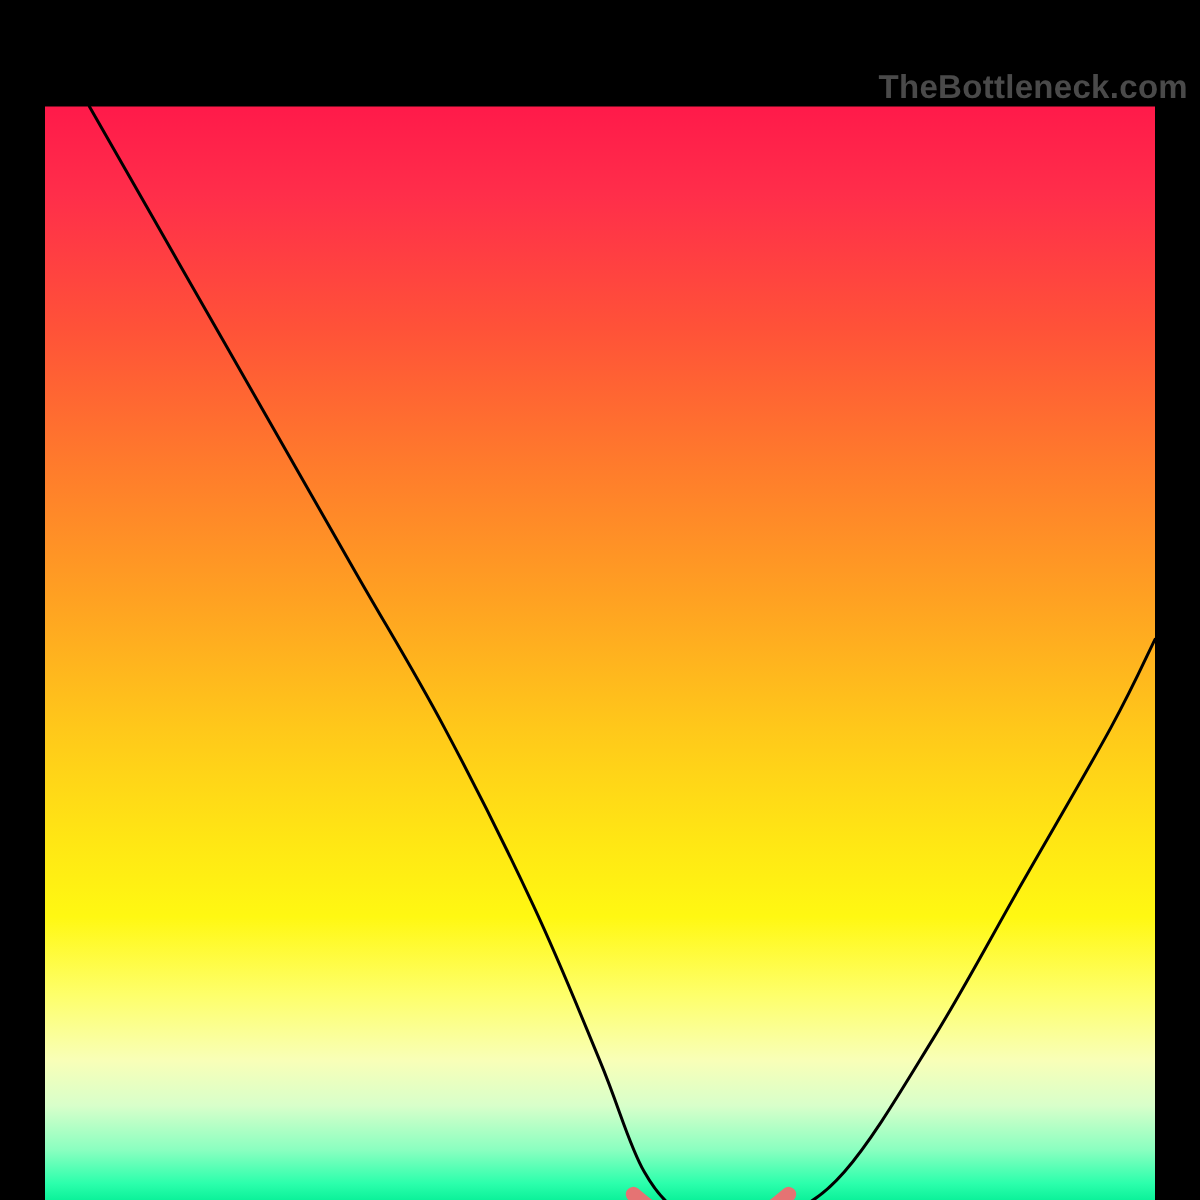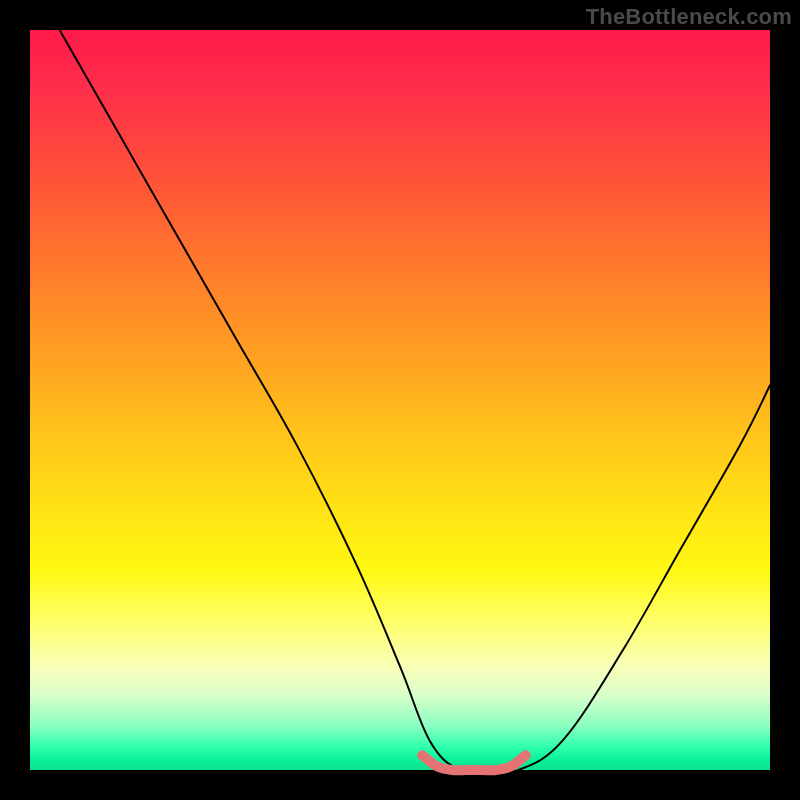--- a/index.html
+++ b/index.html
@@ -2,20 +2,21 @@
 <html><head>
 <meta charset="utf-8">
 <style>
   * { margin: 0; padding: 0; box-sizing: border-box; }
   html, body { width: 800px; height: 800px; overflow: hidden; background: #000; }
   .chart-container {
     position: relative;
     width: 800px;
     height: 612px;
     background: #000;
+    margin-top: 41px;
   }
   .plot-area {
     position: absolute;
     left: 30px;
     top: 30px;
     width: 740px;
     height: 740px;
   }
   .gradient-bg {
     position: absolute;

